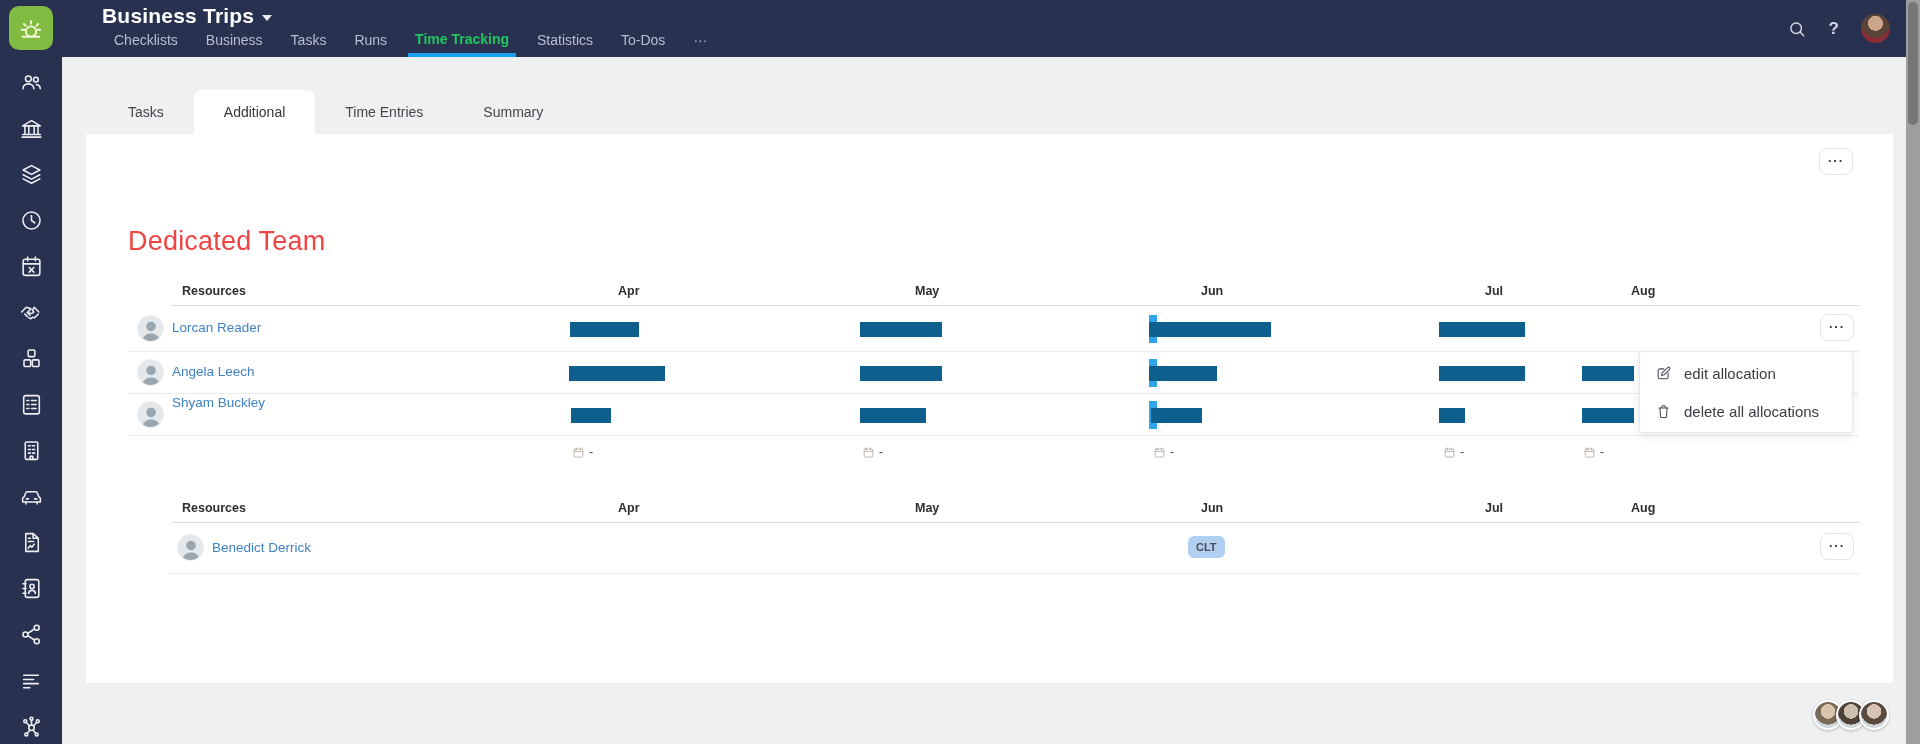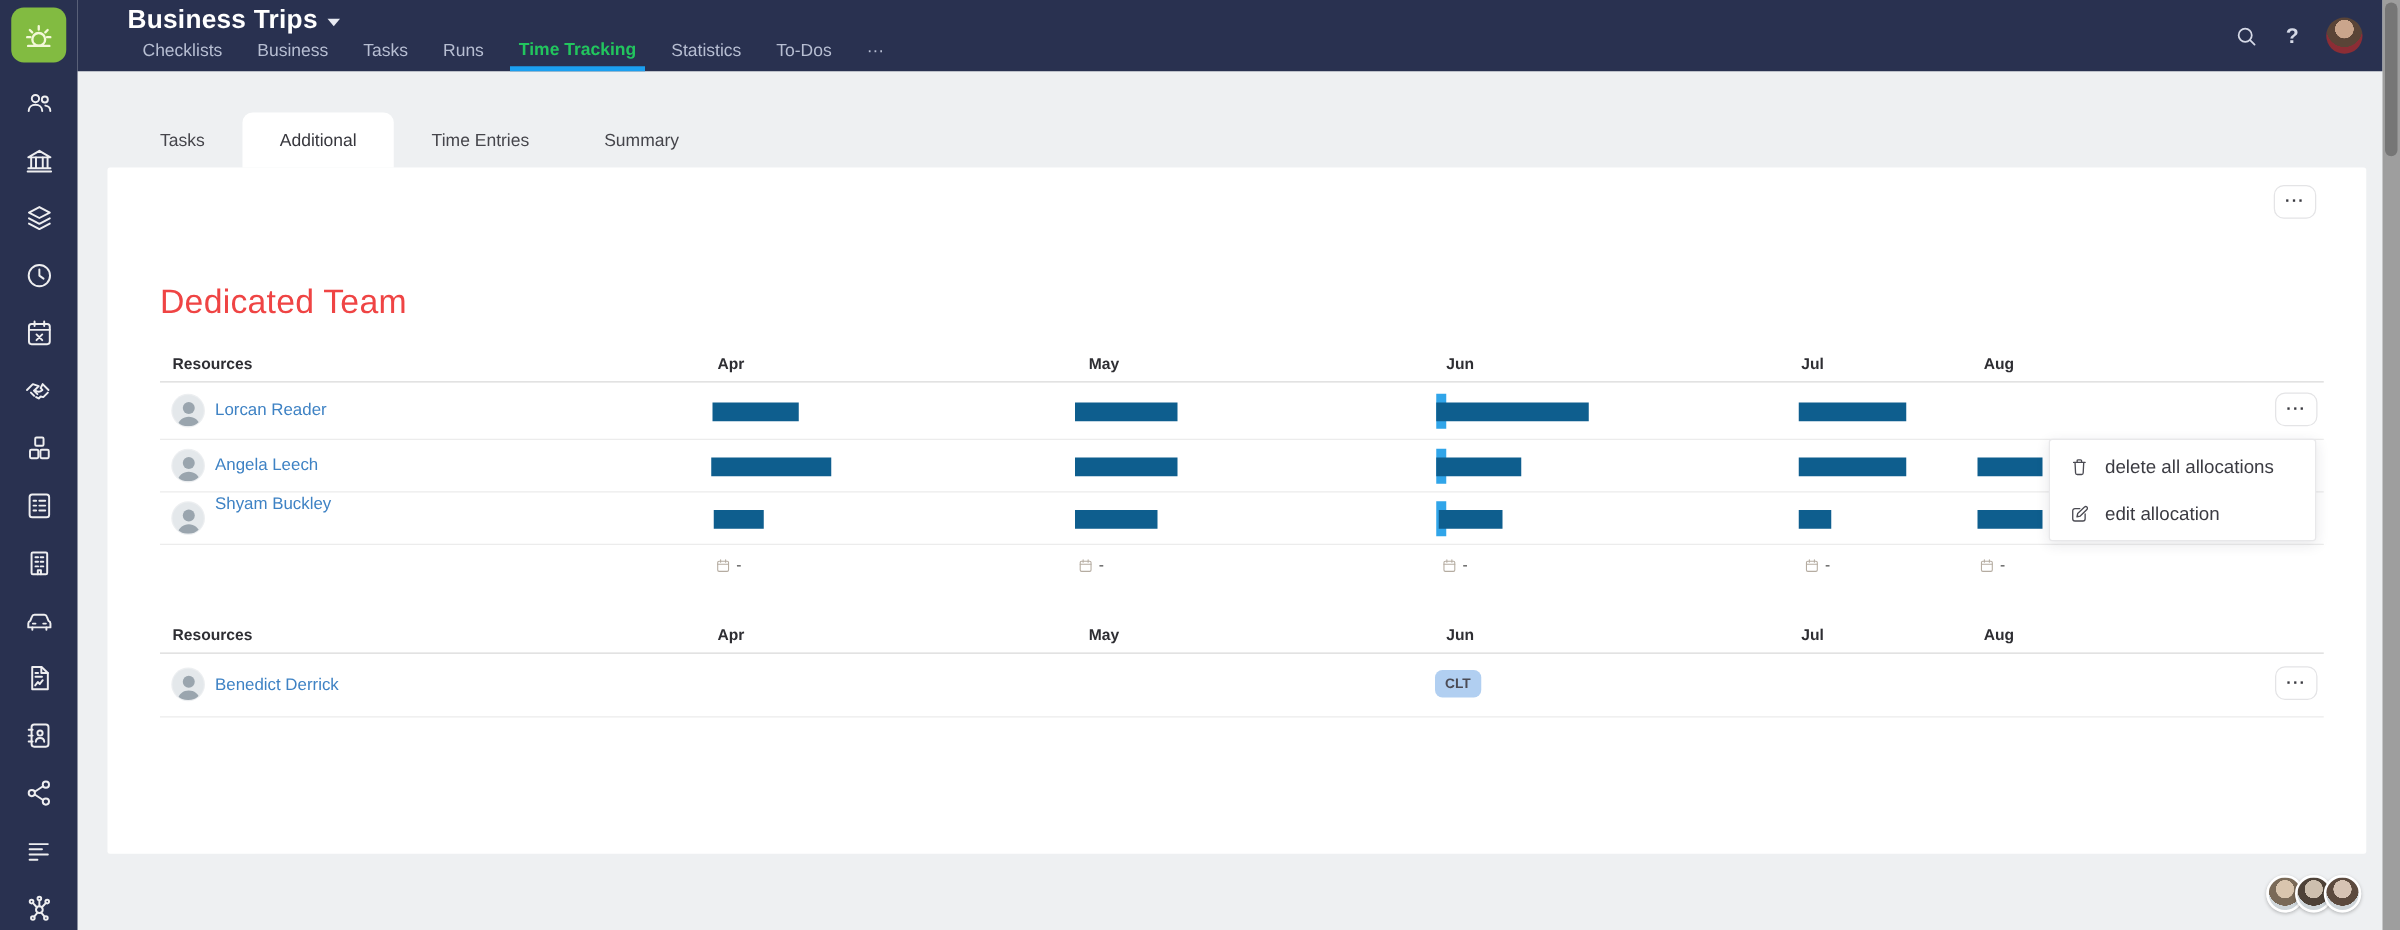--- a/index.html
+++ b/index.html
@@ -38,21 +38,21 @@
   .subtab.active{background:#fff;border-radius:8px 8px 0 0;color:#37373d;}
   .panel{position:absolute;left:24px;top:77px;width:1807px;height:549px;background:#fff;border-radius:2px;}
 
   .toolbar{position:relative;height:90px;}
   .more-btn{position:absolute;width:34px;height:27px;border:1px solid #e4e4e6;border-radius:8px;background:#fff;color:#3a3a40;font-size:13px;font-weight:700;line-height:24px;text-align:center;cursor:pointer;letter-spacing:1px;}
   .toolbar .more-btn{top:14px;right:40px;}
 
   h2.sec{font-size:27px;font-weight:300;color:#ef4444;padding-left:42px;height:34px;line-height:34px;letter-spacing:.2px;}
   h2.sec2{margin-top:35px;}
 
-  .thead{position:relative;height:48px;}
+  .thead{position:relative;height:48px;margin-left:44px;}
   .thead .sep{position:absolute;left:42px;right:34px;bottom:0;border-bottom:1px solid var(--line-dark);}
   .thead2{height:53px;}
   .col-label{position:absolute;bottom:8px;font-size:12.5px;font-weight:700;color:#2e2e33;}
 
   .trow{position:relative;}
   .trow .sep{position:absolute;left:42px;right:34px;bottom:0;border-bottom:1px solid var(--line);}
   .ravatar{position:absolute;left:52px;width:25px;height:25px;border-radius:50%;overflow:hidden;background:#e4e8eb;box-shadow:0 0 0 1px #edeff1;}
   .ravatar svg{width:25px;height:25px;}
   .rname{position:absolute;left:86px;font-size:13.5px;color:var(--link);cursor:pointer;white-space:nowrap;}
   .bar{position:absolute;height:15px;background:var(--bar);cursor:pointer;}
@@ -330,48 +330,48 @@
     <div class="thead thead2" id="thead2">
       <span class="col-label" style="left:52px">Resources</span>
       <span class="sep"></span>
     <span class="col-label" style="left: 488px;">Apr</span>
         <span class="col-label" style="left: 785px;">May</span>
         <span class="col-label" style="left: 1071px;">Jun</span>
         <span class="col-label" style="left: 1355px;">Jul</span>
         <span class="col-label" style="left: 1501px;">Aug</span>
       </div>
     <div id="ap-rows">
-        <div class="trow" style="height: 51px;">
+        <div class="trow" style="height: 51px; margin-left: 40px;">
           <span class="ravatar" style="top: 12px;"><svg viewBox="0 0 24 24">
               <circle cx="12.5" cy="10" r="4.6" fill="#9aa5ae" stroke="none"></circle>
               <path d="M3.5 25c.8-5.4 4.6-8.3 9-8.3s8.2 2.9 9 8.3z" fill="#9aa5ae" stroke="none"></path>
             </svg></span>
           <a class="rname" style="top: 16.5px;">Benedict Derrick</a>
           <span class="rbadge" style="left: 1062px; top: 12.5px;">CLT</span>
           <div class="more-btn" style="right: 39px; top: 10px;">···</div>
           <span class="sep"></span>
         </div>
       </div>
   </div>
 </div>
 
 <div class="cmenu" id="cmenu">
     <div class="citem">
       <svg viewBox="0 0 24 24">
-        <path d="M5.5 7h13M9.5 7V5.2c0-.7.5-1.2 1.2-1.2h2.6c.7 0 1.2.5 1.2 1.2V7M7.1 7l.6 11.9a1.8 1.8 0 0 0 1.8 1.7h5a1.8 1.8 0 0 0 1.8-1.7L16.9 7"></path>
-      </svg>
-      <span>delete all allocations</span>
-    </div>
-    <div class="citem">
-      <svg viewBox="0 0 24 24">
         <path d="M12.5 5.5H7a2.5 2.5 0 0 0-2.5 2.5v9A2.5 2.5 0 0 0 7 19.5h9a2.5 2.5 0 0 0 2.5-2.5v-5.5"></path>
         <path d="M17.8 3.7a1.9 1.9 0 0 1 2.7 2.7L13 13.9l-3.7.8.8-3.7z"></path>
       </svg>
       <span>edit allocation</span>
     </div>
+    <div class="citem">
+      <svg viewBox="0 0 24 24">
+        <path d="M5.5 7h13M9.5 7V5.2c0-.7.5-1.2 1.2-1.2h2.6c.7 0 1.2.5 1.2 1.2V7M7.1 7l.6 11.9a1.8 1.8 0 0 0 1.8 1.7h5a1.8 1.8 0 0 0 1.8-1.7L16.9 7"></path>
+      </svg>
+      <span>delete all allocations</span>
+    </div>
   </div>
 
 <div class="presence" id="presence">
     <span class="pavatar" style="background: radial-gradient(circle at 50% 36%, rgb(217, 197, 174) 0px, rgb(217, 197, 174) 34%, rgb(122, 106, 88) 35%, rgb(122, 106, 88) 62%, rgb(207, 214, 218) 63%, rgb(207, 214, 218) 100%);"></span>
     <span class="pavatar" style="background: radial-gradient(circle at 50% 36%, rgb(205, 191, 174) 0px, rgb(205, 191, 174) 34%, rgb(78, 66, 56) 35%, rgb(78, 66, 56) 62%, rgb(207, 214, 218) 63%, rgb(207, 214, 218) 100%);"></span>
     <span class="pavatar" style="background: radial-gradient(circle at 50% 36%, rgb(214, 195, 180) 0px, rgb(214, 195, 180) 34%, rgb(92, 74, 62) 35%, rgb(92, 74, 62) 62%, rgb(207, 214, 218) 63%, rgb(207, 214, 218) 100%);"></span>
   </div>
 
 <div class="scrollbar">
   <div class="sthumb"></div>

